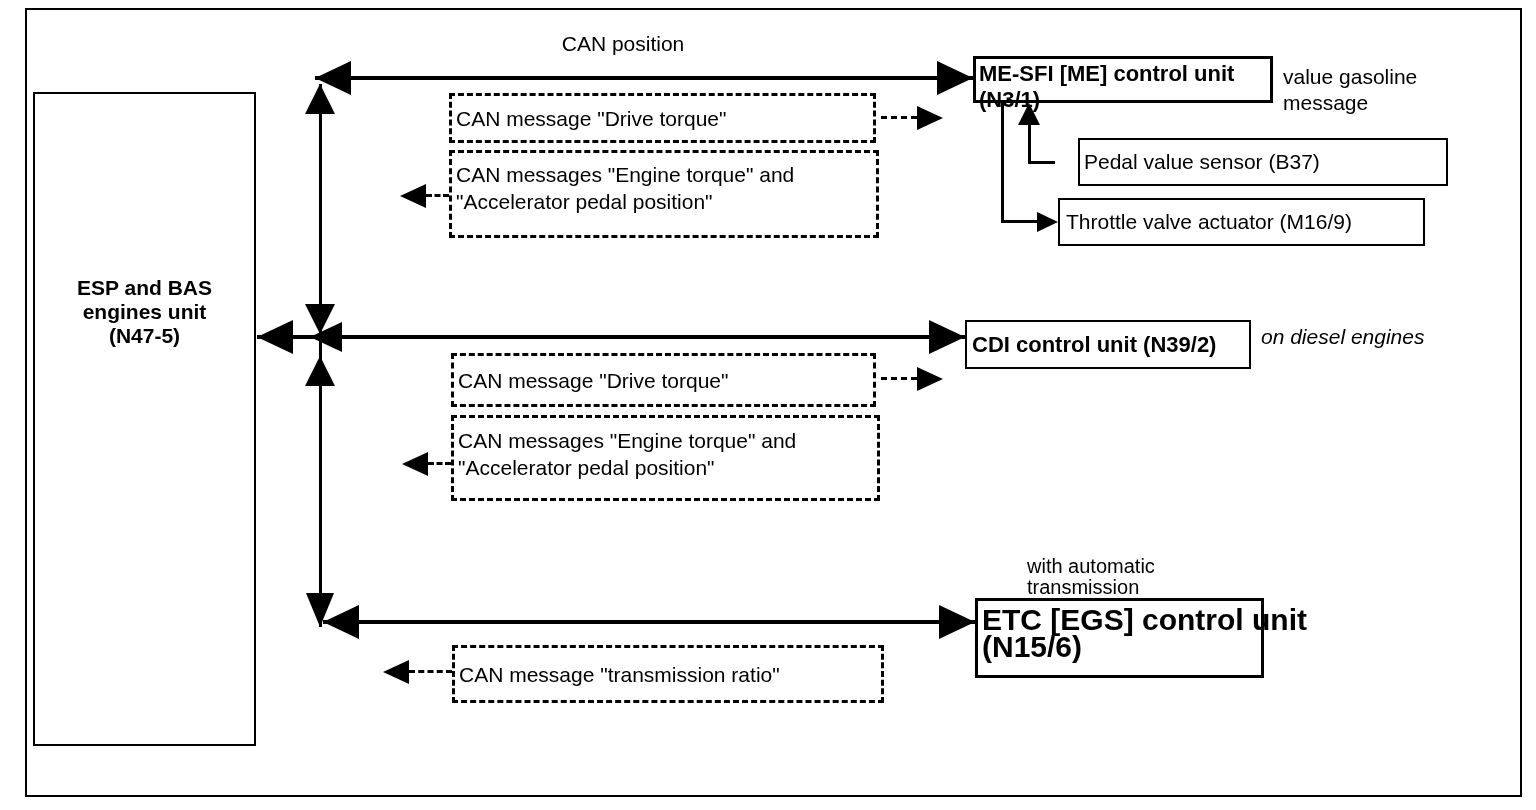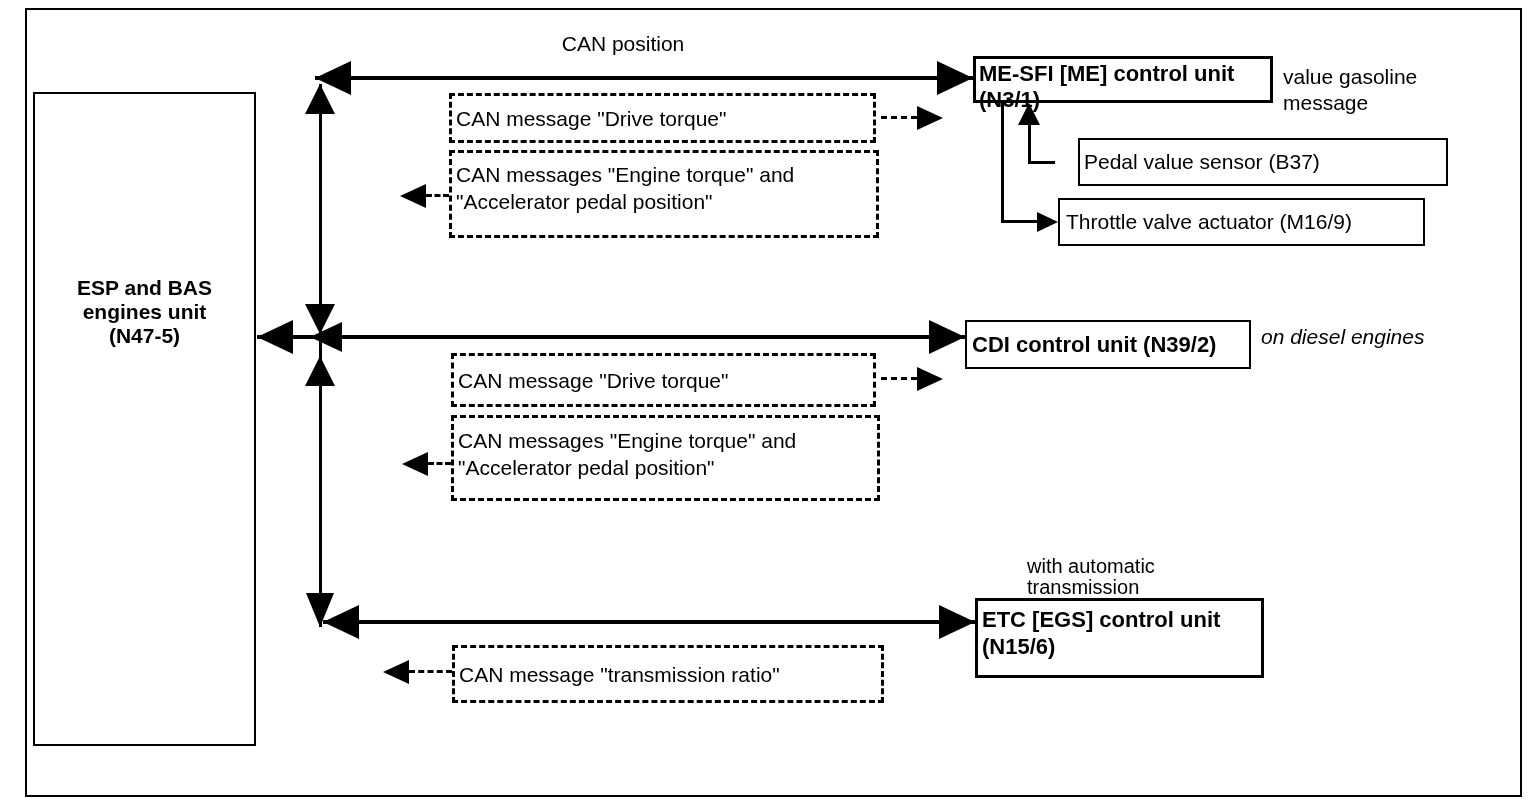--- a/index.html
+++ b/index.html
@@ -118,17 +118,17 @@
 <div class="border-box vcenter" style="left:965px;top:320px;width:286px;height:49px;padding-left:5px;">
   <span class="bold" style="font-size:22px;white-space:nowrap;">CDI control unit (N39/2)</span>
 </div>
 <div class="lbl" style="left:1261px;top:324px;font-style:italic;">on diesel engines</div>
 
 <div class="lbl" style="left:979px;top:556px;font-size:20px;line-height:21px;margin-left:48px;">
   <div>with automatic</div>
   <div>transmission</div>
 </div>
 <div class="border-box thick" style="left:975px;top:598px;width:289px;height:80px;">
-  <div class="bold" style="font-size:22px;line-height:27px;padding:5px 0 0 4px;white-space:nowrap;">
+  <div class="bold" style="font-size:30px;line-height:27px;padding:5px 0 0 4px;white-space:nowrap;">
     <div>ETC [EGS] control unit</div>
     <div>(N15/6)</div>
   </div>
 </div>
 
 </body></html>

